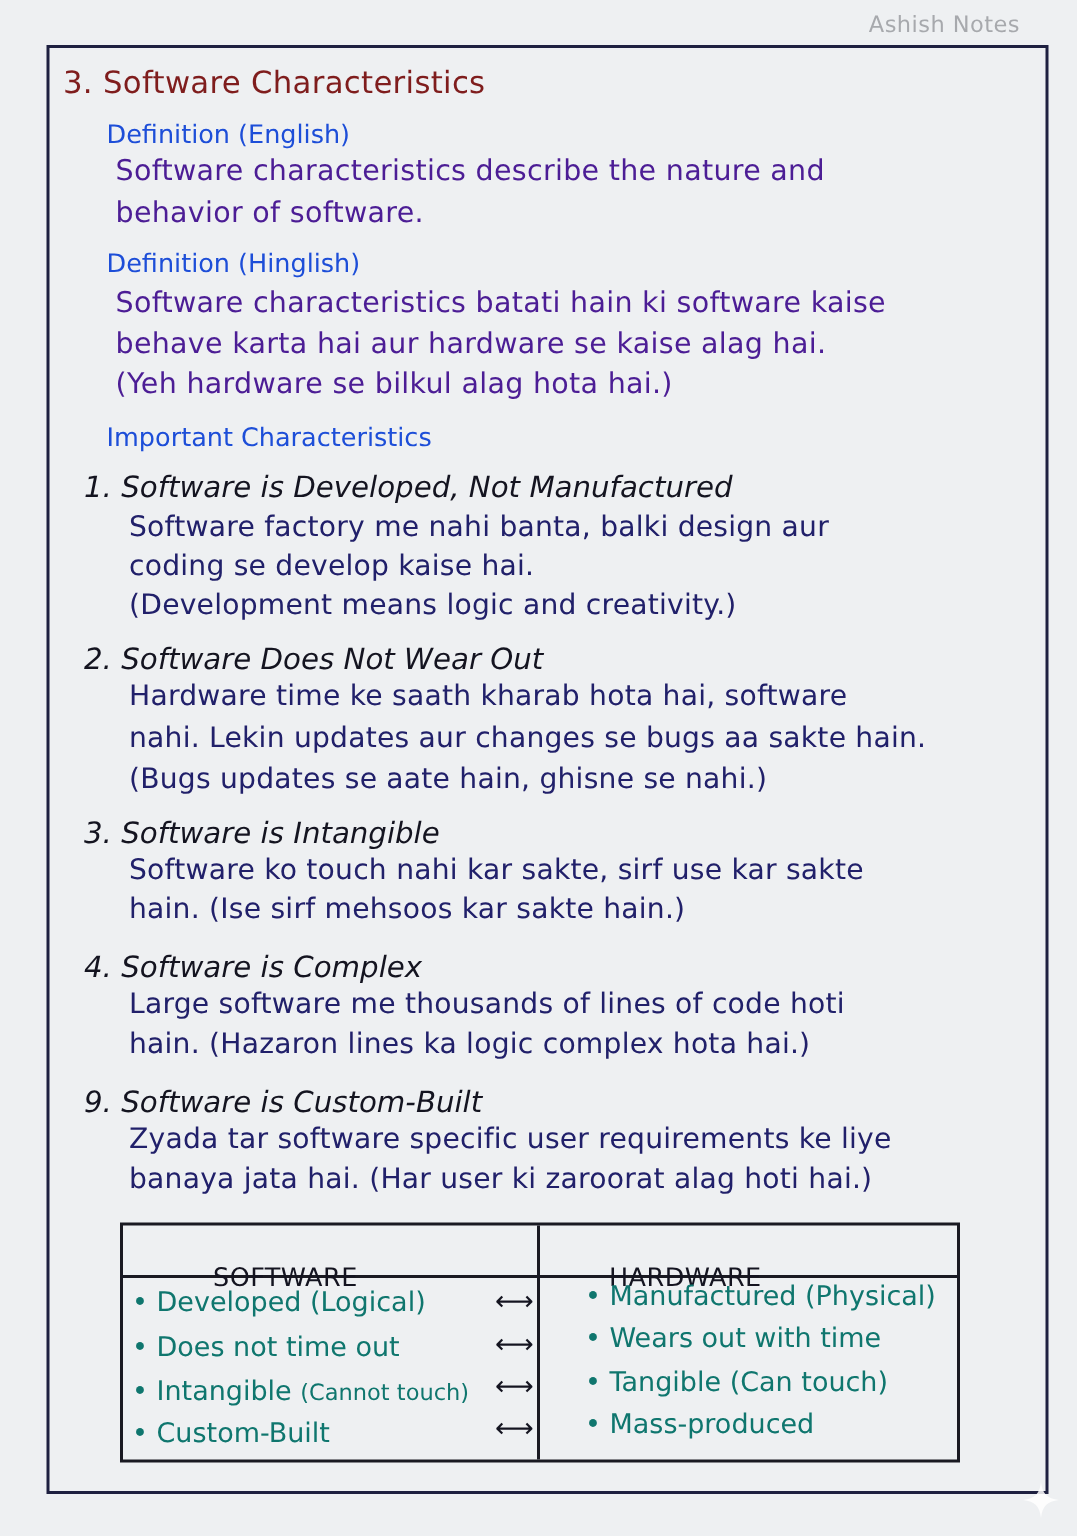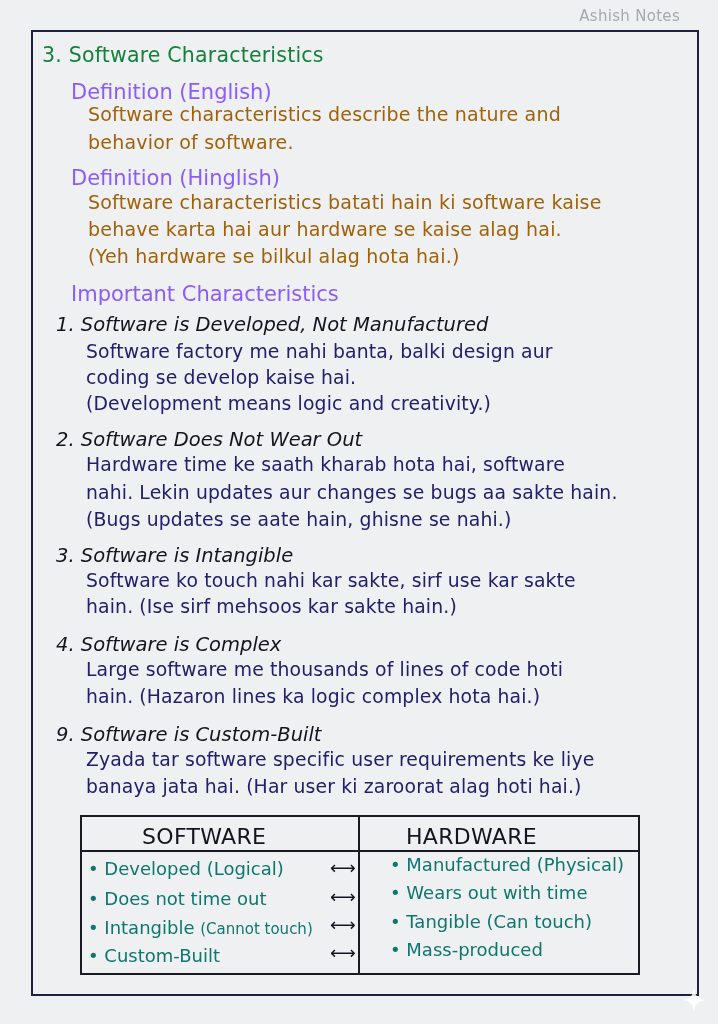--- a/index.html
+++ b/index.html
@@ -12,48 +12,48 @@
   .watermark {
     position:absolute; top:7px; right:38px;
     font-size:15px; color:#a7a9ad; letter-spacing:0.3px;
   }
   .page-frame {
     position:absolute; left:31px; top:30px; width:668px; height:966px;
     border:2px solid #1e2040; box-sizing:border-box;
   }
   .heading-main {
     position:absolute; left:42px; top:43px;
-    font-size:20.5px; color:#15803d; letter-spacing:0.2px;
+    font-size:20.5px; color:#7f1d1d; letter-spacing:0.2px;
   }
   .subhead {
-    position:absolute; left:71px; font-size:21px; color:#8b5cf6;
+    position:absolute; left:71px; font-size:17px; color:#1d4ed8;
   }
   .body-line {
-    position:absolute; left:88px; font-size:19px; color:#a16207; white-space:nowrap;
+    position:absolute; left:77px; font-size:19px; color:#4c1d95; white-space:nowrap;
     letter-spacing:0.2px;
   }
   .item-title {
     position:absolute; left:56px; font-size:19.5px; color:#141420; white-space:nowrap;font-style:italic;
   }
   .item-line {
     position:absolute; left:86px; font-size:18.8px; color:#21206a; white-space:nowrap;
     letter-spacing:0.15px;
   }
   .cmp-table {
     position:absolute; left:80px; top:815px; width:560px; height:160px;
     border:2px solid #1a1a22; box-sizing:border-box;
   }
   .cmp-table .divider-v {
     position:absolute; left:276px; top:0; bottom:0; width:0; border-left:2px solid #1a1a22;
   }
   .cmp-table .divider-h {
     position:absolute; left:0; right:0; top:33px; height:0; border-top:2px solid #1a1a22;
   }
   .col-head {
-    position:absolute; top:7px; font-size:22px; color:#141420; letter-spacing:0.3px;
+    position:absolute; top:25px; font-size:17px; color:#141420; letter-spacing:0.3px;
   }
   .cell {
     position:absolute; font-size:18px; color:#0f766e; white-space:nowrap;
   }
   .cell .small { font-size:15px; }
   .arrow {
     position:absolute; left:248px; font-size:18px; color:#141420;
   }
   .sparkle {
     position:absolute; right:10px; bottom:10px; width:28px; height:28px;

